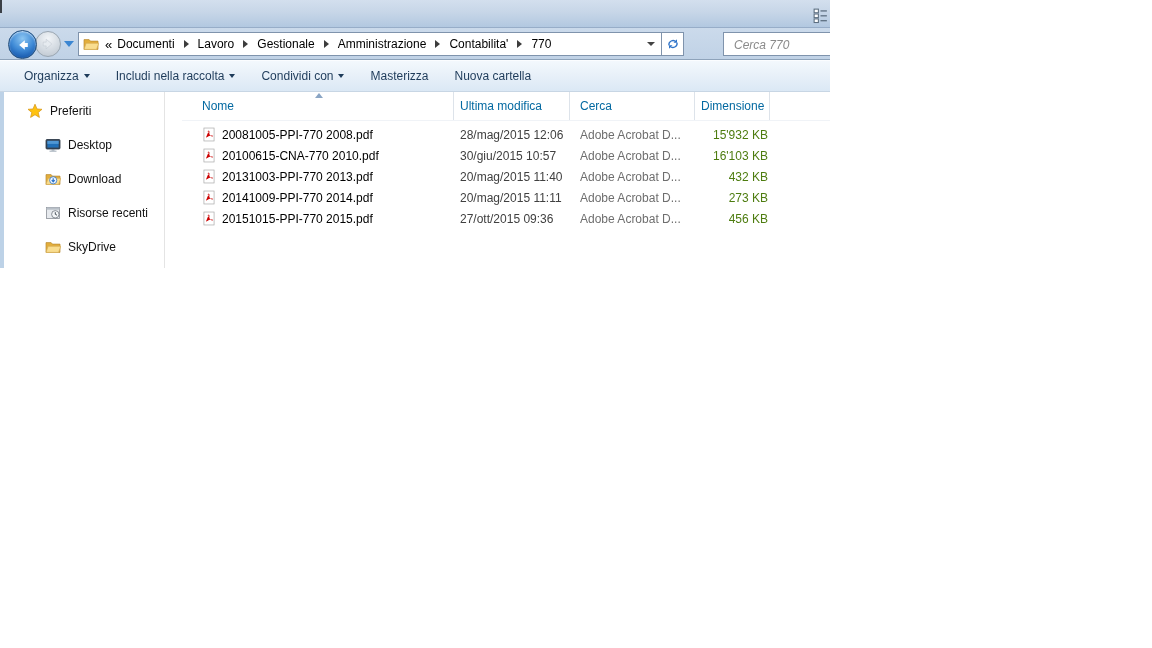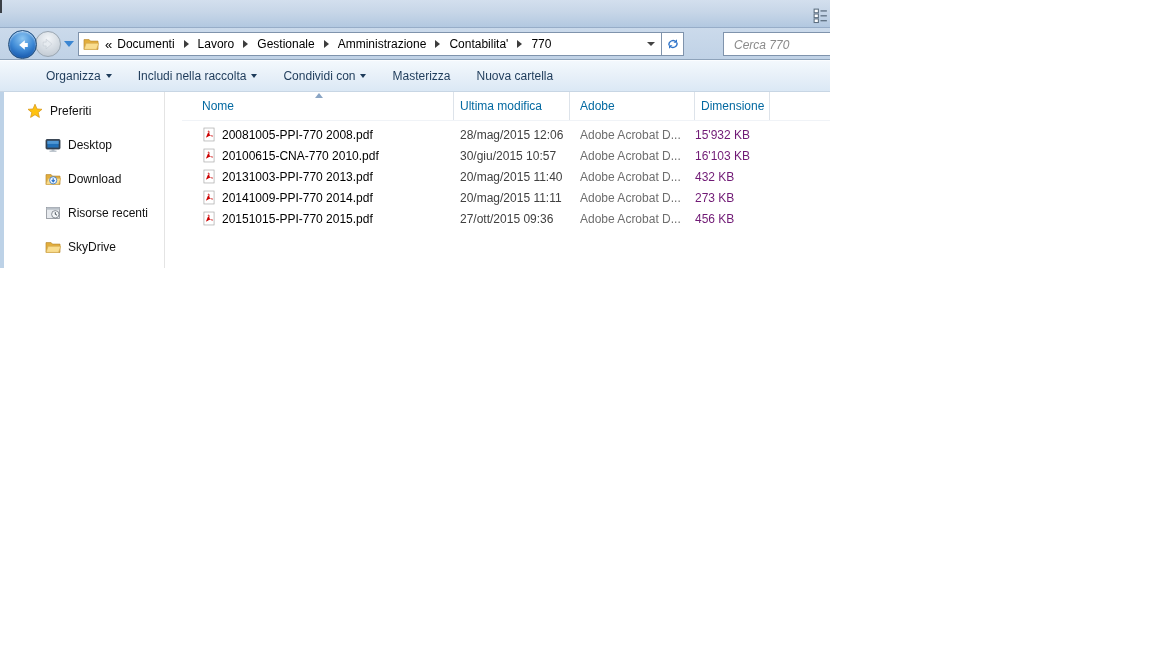--- a/index.html
+++ b/index.html
@@ -33,21 +33,21 @@
   .refreshbox{position:absolute;left:661px;top:4px;width:21px;height:22px;background:#fff;
     border:1px solid #7f93ac;display:flex;align-items:center;justify-content:center;}
   .refreshbox .ic{width:14px;height:14px;}
   .searchbox{position:absolute;left:687px;top:4px;width:160px;height:22px;background:#fff;border:1px solid #7f93ac;margin-left:36px;}
   .searchbox input{border:none;outline:none;width:140px;height:20px;margin:1px 0 0 8px;
     font-family:"Liberation Sans",sans-serif;font-size:12px;background:transparent;}
   .searchbox input::placeholder{font-style:italic;color:#8a8a8a;}
   
   .toolbar{position:relative;height:31px;background:linear-gradient(#f4f9fd,#e9f1f9 45%,#dbe8f5);
     border-bottom:1px solid #c8d6e4;box-shadow:inset 0 1px 0 #fbfdff;
-    display:flex;align-items:center;padding-left:46px;gap:26px;font-size:12px;color:#1e3b5a;}
+    display:flex;align-items:center;padding-left:24px;gap:26px;font-size:12px;color:#1e3b5a;}
   .tool-item{display:flex;align-items:center;gap:5px;cursor:default;white-space:nowrap;}
   .tool-item .dd{width:0;height:0;border-left:3.5px solid transparent;border-right:3.5px solid transparent;
     border-top:4px solid #1e3b5a;margin-top:1px;}
   .views-btn{position:absolute;left:812px;top:7px;width:17px;height:17px;}
   .views-btn svg{width:17px;height:17px;}
   
   .content{position:absolute;left:0;top:92px;width:830px;height:176px;background:#fff;display:flex;gap:17px;}
   .left-edge{position:absolute;left:0;top:92px;height:176px;width:4px;background:#bdd2e7;}
   .sidebar{width:165px;flex:0 0 165px;border-right:1px solid #e4e4e4;box-sizing:border-box;
     padding-top:8px;font-size:12px;color:#111;}
@@ -68,21 +68,21 @@
   .sort-arrow{position:absolute;left:133px;top:1px;width:0;height:0;
     border-left:4px solid transparent;border-right:4px solid transparent;border-bottom:5px solid #8aa5c4;}
   .rows{padding-top:3px;}
   .frow{display:flex;height:21px;align-items:center;cursor:default;}
   .c-name{width:272px;box-sizing:border-box;padding-left:20px;display:flex;align-items:center;gap:6px;
     color:#000;white-space:nowrap;overflow:hidden;}
   .c-name .icon-slot{width:14px;height:15px;}
   .c-name .icon-slot svg{width:14px;height:15px;}
   .c-date{width:116px;box-sizing:border-box;padding-left:6px;color:#404040;white-space:nowrap;}
   .c-type{width:125px;box-sizing:border-box;padding-left:10px;color:#6e6e6e;white-space:nowrap;}
-  .c-size{width:75px;box-sizing:border-box;padding-right:2px;color:#701a75;text-align:left;white-space:nowrap;}
+  .c-size{width:75px;box-sizing:border-box;padding-right:2px;color:#4d7c0f;text-align:right;white-space:nowrap;}
 </style>
 </head>
 <body>
 
 <svg width="0" height="0" style="position:absolute" aria-hidden="true">
   <defs>
     <symbol id="icon-folder" viewBox="0 0 16 16">
       <path d="M1 3.6 L6.1 3.6 L7.5 5.1 L15 5.1 L15 13.4 L1 13.4 Z" fill="#e3aE3b" stroke="#b78b35" stroke-width="0.7"></path>
       <path d="M1 13.4 L3.1 7.2 L15.8 7.2 L13.6 13.4 Z" fill="#f9dd8f" stroke="#d4ac55" stroke-width="0.7"></path>
     </symbol>
@@ -320,21 +320,21 @@
     <div class="main">
       <div class="lheader">
         <div class="hcell h-name">
           <span>Nome</span>
           <span class="sort-arrow"></span>
         </div>
         <div class="hcell h-date">
           <span>Ultima modifica</span>
         </div>
         <div class="hcell h-type">
-          <span>Adobe</span>
+          <span>Cerca</span>
         </div>
         <div class="hcell h-size">
           <span>Dimensione</span>
         </div>
       </div>
       <div class="rows">
 
           <div class="frow">
             <div class="c-name">
               <span class="icon-slot">

